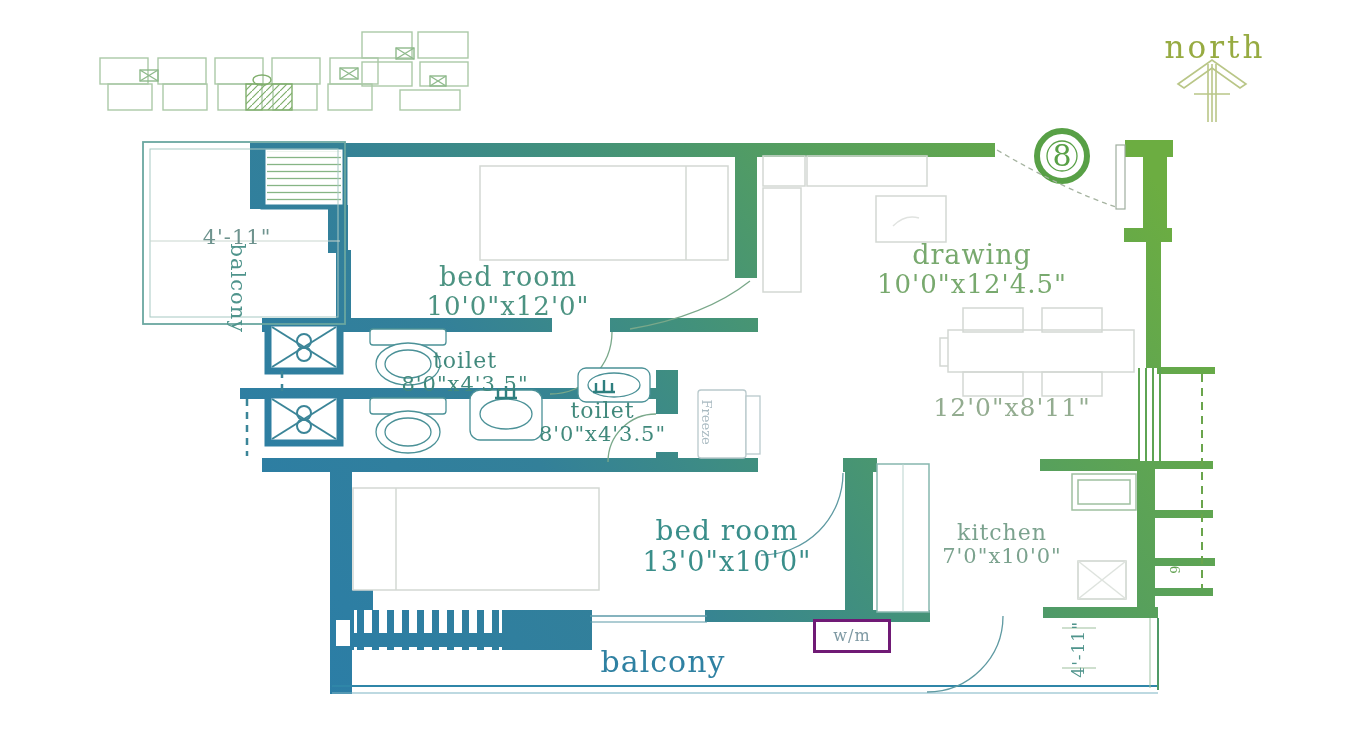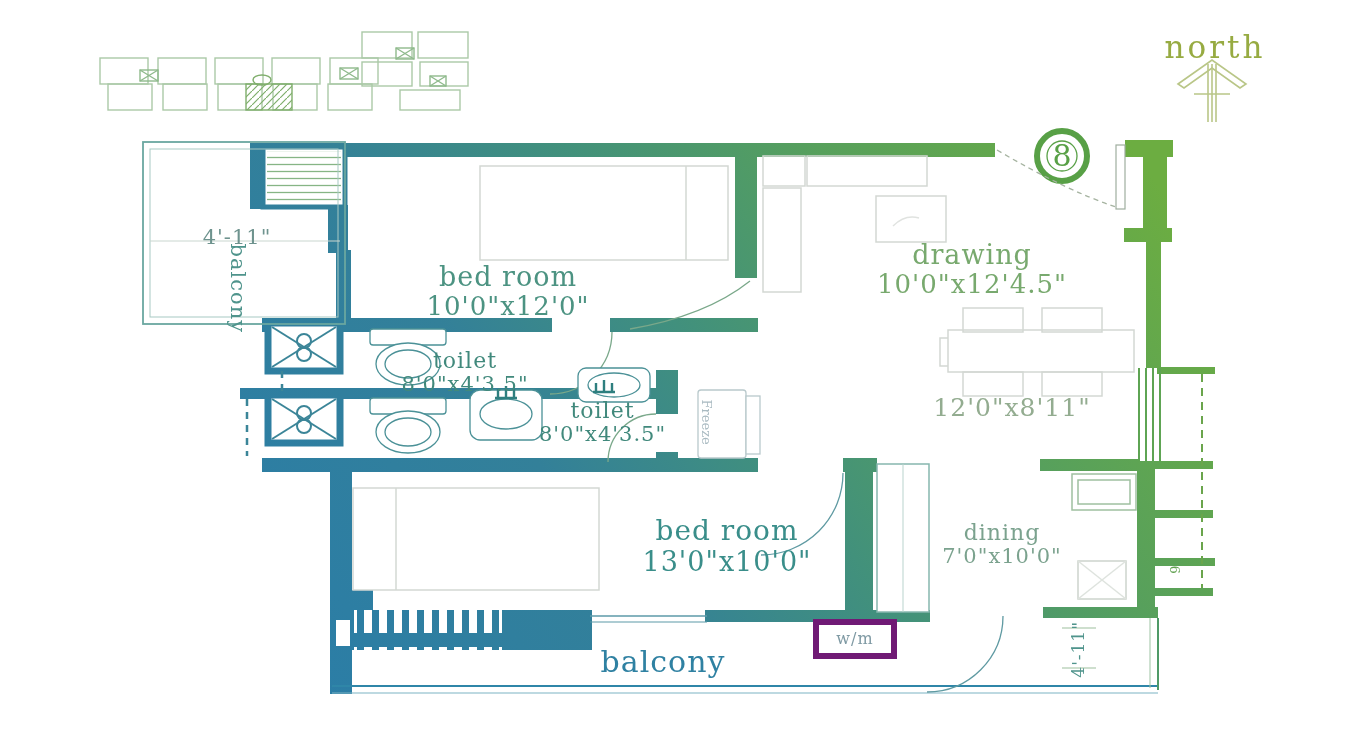--- a/index.html
+++ b/index.html
@@ -4,21 +4,21 @@
 <style>
   html,body{margin:0;padding:0;background:#ffffff;}
   .stage{position:relative;width:1360px;height:738px;background:#ffffff;overflow:hidden;
          font-family:"DejaVu Serif","Liberation Serif",serif;}
   .stage svg{position:absolute;left:0;top:0;}
   .lbl{position:absolute;text-align:center;line-height:1.1;letter-spacing:1px;white-space:nowrap;}
   .lbl span{display:block;}
   .rot{transform-origin:center center;}
   .north-lbl{font-size:31px;letter-spacing:3px;color:#97ab42;}
   .unit-num{position:absolute;font-size:30px;color:#58a046;}
-  .wm-box{position:absolute;border:6px solid #701a75;background:#ffffff;color:#7e99a3;
+  .wm-box{position:absolute;border:3px solid #701a75;background:#ffffff;color:#7e99a3;
           font-size:16px;text-align:center;letter-spacing:1px;}
 </style>
 </head>
 <body>
 
 <div class="stage">
 
 <svg width="1360" height="738" viewBox="0 0 1360 738">
   <defs>
     <linearGradient id="wallgrad" gradientUnits="userSpaceOnUse" x1="280" y1="720" x2="1120" y2="130">
@@ -294,21 +294,21 @@
 <div class="lbl" style="left:892px;top:394px;width:240px;font-size:26px;color:#93ac90;">
   <span style="font-size:25px;">12'0"x8'11"</span>
 </div>
 
 <div class="lbl" style="left:597px;top:516px;width:260px;font-size:28px;color:#3a8e8a;">
   <span>bed room</span>
   <span style="font-size:27px;">13'0"x10'0"</span>
 </div>
 
 <div class="lbl" style="left:912px;top:521px;width:180px;font-size:22px;color:#7ba28e;">
-  <span>dining</span>
+  <span>kitchen</span>
   <span style="font-size:21px;">7'0"x10'0"</span>
 </div>
 
 <div class="lbl" style="left:563px;top:645px;width:200px;font-size:30px;color:#2f81a2;">
   <span>balcony</span>
 </div>
 
 <div class="lbl" style="left:162px;top:226px;width:150px;font-size:21px;color:#6e938e;">
   <span>4'-11"</span>
 </div>

